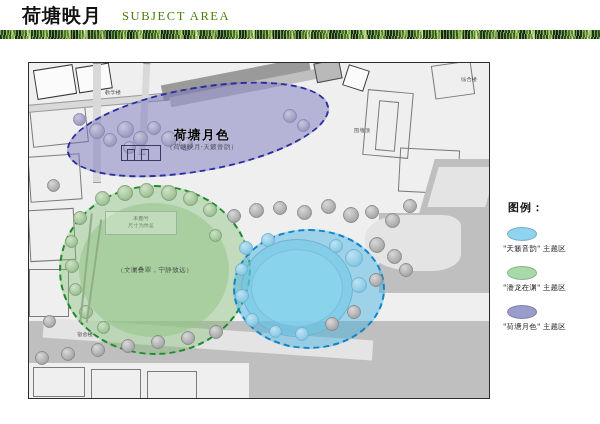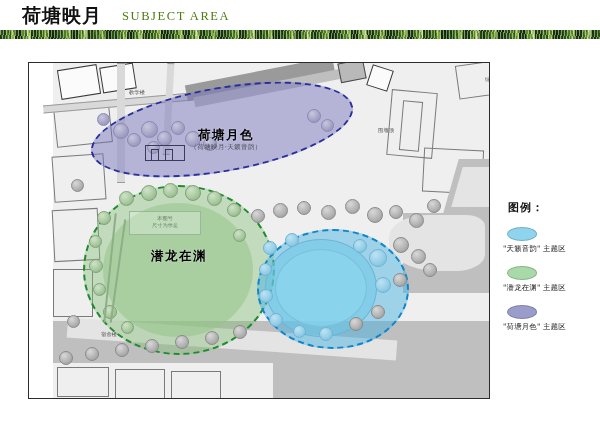--- a/index.html
+++ b/index.html
@@ -45,21 +45,21 @@
   }
 
   
   .map-plate {
     position: absolute; left: 28px; top: 62px;
     width: 462px; height: 337px;
     background: #ffffff;
     border: 1px solid #2b2b2b;
     overflow: hidden;
   }
-  .map-inner { position: absolute; inset: 0; margin-left: 24px; }
+  .map-inner { position: absolute; inset: 0; }
 
   
   .pav {
     position: absolute;
     background: #cfcfcf;
   }
   .pav.light { background: #e4e4e4; }
   .pav.lighter { background: #efefef; }
   .pav.mid { background: #bfbfbf; }
   .pav.dark { background: #9a9a9a; }
@@ -270,21 +270,21 @@
       <div class="tree g" style="left:68px;top:258px;width:13px;height:13px;"></div>
       <div class="tree g" style="left:180px;top:166px;width:13px;height:13px;"></div>
 
       <div class="outline" style="left:56px;top:150px;width:2px;height:110px;border-color:#8fae87;transform:rotate(6deg);"></div>
       <div class="outline" style="left:64px;top:156px;width:2px;height:104px;border-color:#8fae87;transform:rotate(8deg);"></div>
 
       <div class="note-box" style="left:76px;top:148px;width:72px;height:24px;"></div>
       <div class="note-text" style="left:76px;top:152px;width:72px;">本图号</div>
       <div class="note-text" style="left:76px;top:159px;width:72px;">尺寸为示意</div>
 
-      <div class="zone-label" style="left:68px;top:185px;width:116px;">潜龙在渊</div>
+      <div class="zone-sub" style="left:60px;top:203px;width:132px;">（文澜叠翠，宁静致远）</div>
 
       <div class="zone zone-blue" style="left:204px;top:166px;width:152px;height:120px;"></div>
       <div class="pav" style="left:212px;top:176px;width:112px;height:98px;border-radius:50%;background:rgba(110,200,234,0.55);border:1px solid #6fb4d4;"></div>
       <div class="pav" style="left:222px;top:186px;width:92px;height:78px;border-radius:50%;background:rgba(140,214,240,0.65);border:1px solid #7cc0dc;"></div>
       <div class="tree b" style="left:210px;top:178px;width:14px;height:14px;"></div>
       <div class="tree b" style="left:232px;top:170px;width:14px;height:14px;"></div>
       <div class="tree b" style="left:206px;top:200px;width:13px;height:13px;"></div>
       <div class="tree b" style="left:206px;top:226px;width:14px;height:14px;"></div>
       <div class="tree b" style="left:216px;top:250px;width:14px;height:14px;"></div>
       <div class="tree b" style="left:240px;top:262px;width:13px;height:13px;"></div>

